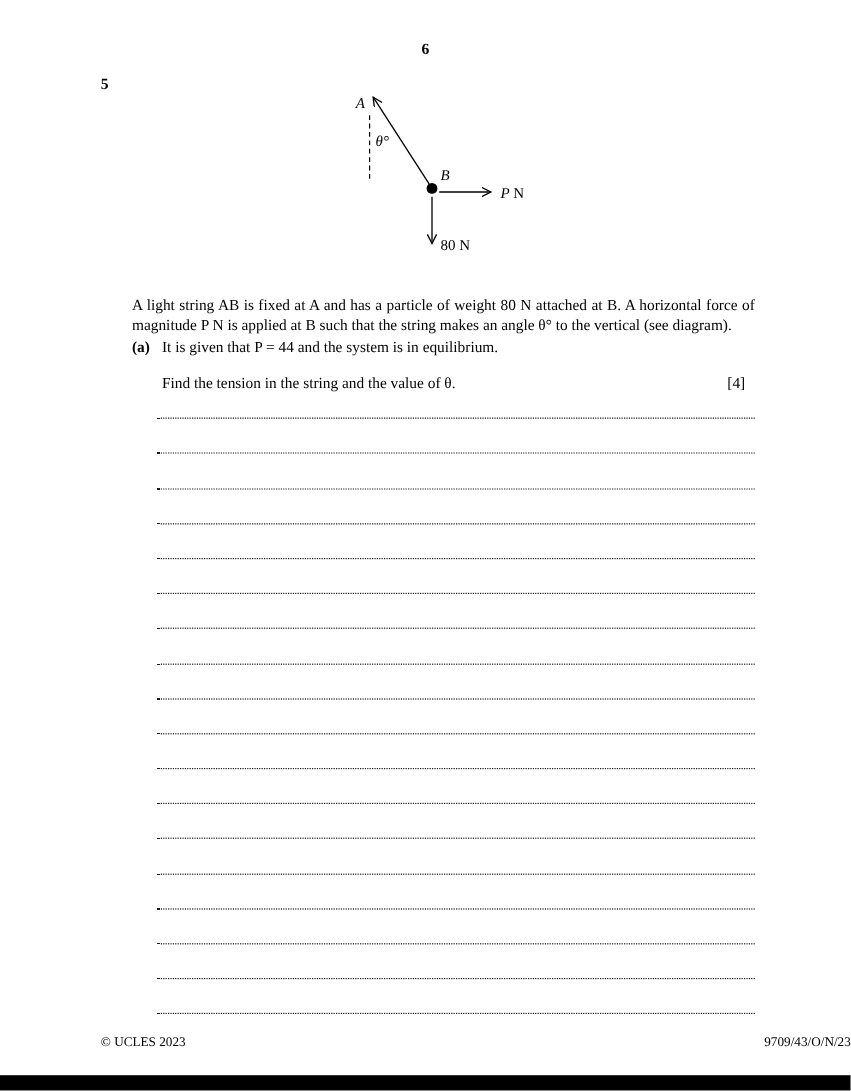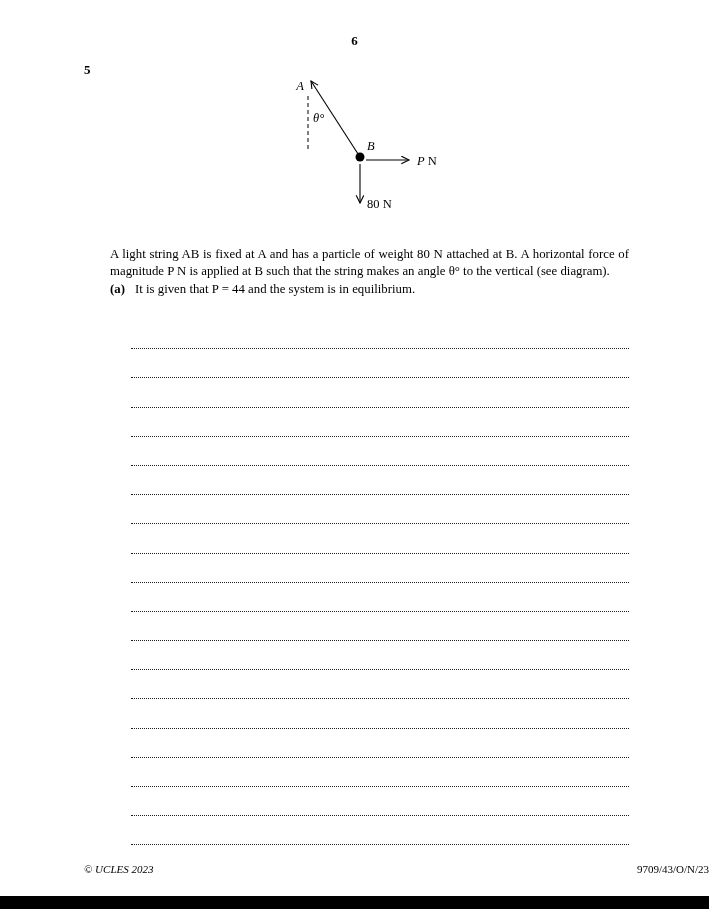--- a/index.html
+++ b/index.html
@@ -82,21 +82,20 @@
     font-size: 11px;
   }
   .footer .paper-code {
     position: absolute;
     left: 0; width: 100%;
     text-align: right;
   }
   .footer .copyright {
     position: absolute;
     left: 84px;
-    font-style: italic;
   }
   .bottom-bar {
     position: absolute;
     left: 0; bottom: 0;
     width: 100%; height: 13px;
     background: #000;
   }
   .it { }
 </style>
 </head>
@@ -126,20 +125,24 @@
     <text x="92" y="136">80 N</text>
   </svg>
 
   <p class="intro"><span>A light string </span><span class="it">AB</span><span> is fixed at </span><span class="it">A</span><span> and has a particle of weight 80 N attached at </span><span class="it">B</span><span>.  A horizontal force of magnitude </span><span class="it">P</span><span> N is applied at </span><span class="it">B</span><span> such that the string makes an angle </span><span class="it">θ</span><span>° to the vertical (see diagram).</span></p>
 
   <div class="part-a">
     <span class="part-a-label">(a)</span>
     <span><span>It is given that </span><span class="it">P</span><span> = 44 and the system is in equilibrium.</span></span>
   </div>
 
+  <div class="find-row">
+    <span><span>Find the tension in the string and the value of </span><span class="it">θ</span><span>.</span></span>
+    <span class="marks">[4]</span>
+  </div>
 
   <div class="answer-lines">
       <div class="answer-line"></div>
       <div class="answer-line"></div>
       <div class="answer-line"></div>
       <div class="answer-line"></div>
       <div class="answer-line"></div>
       <div class="answer-line"></div>
       <div class="answer-line"></div>
       <div class="answer-line"></div>

